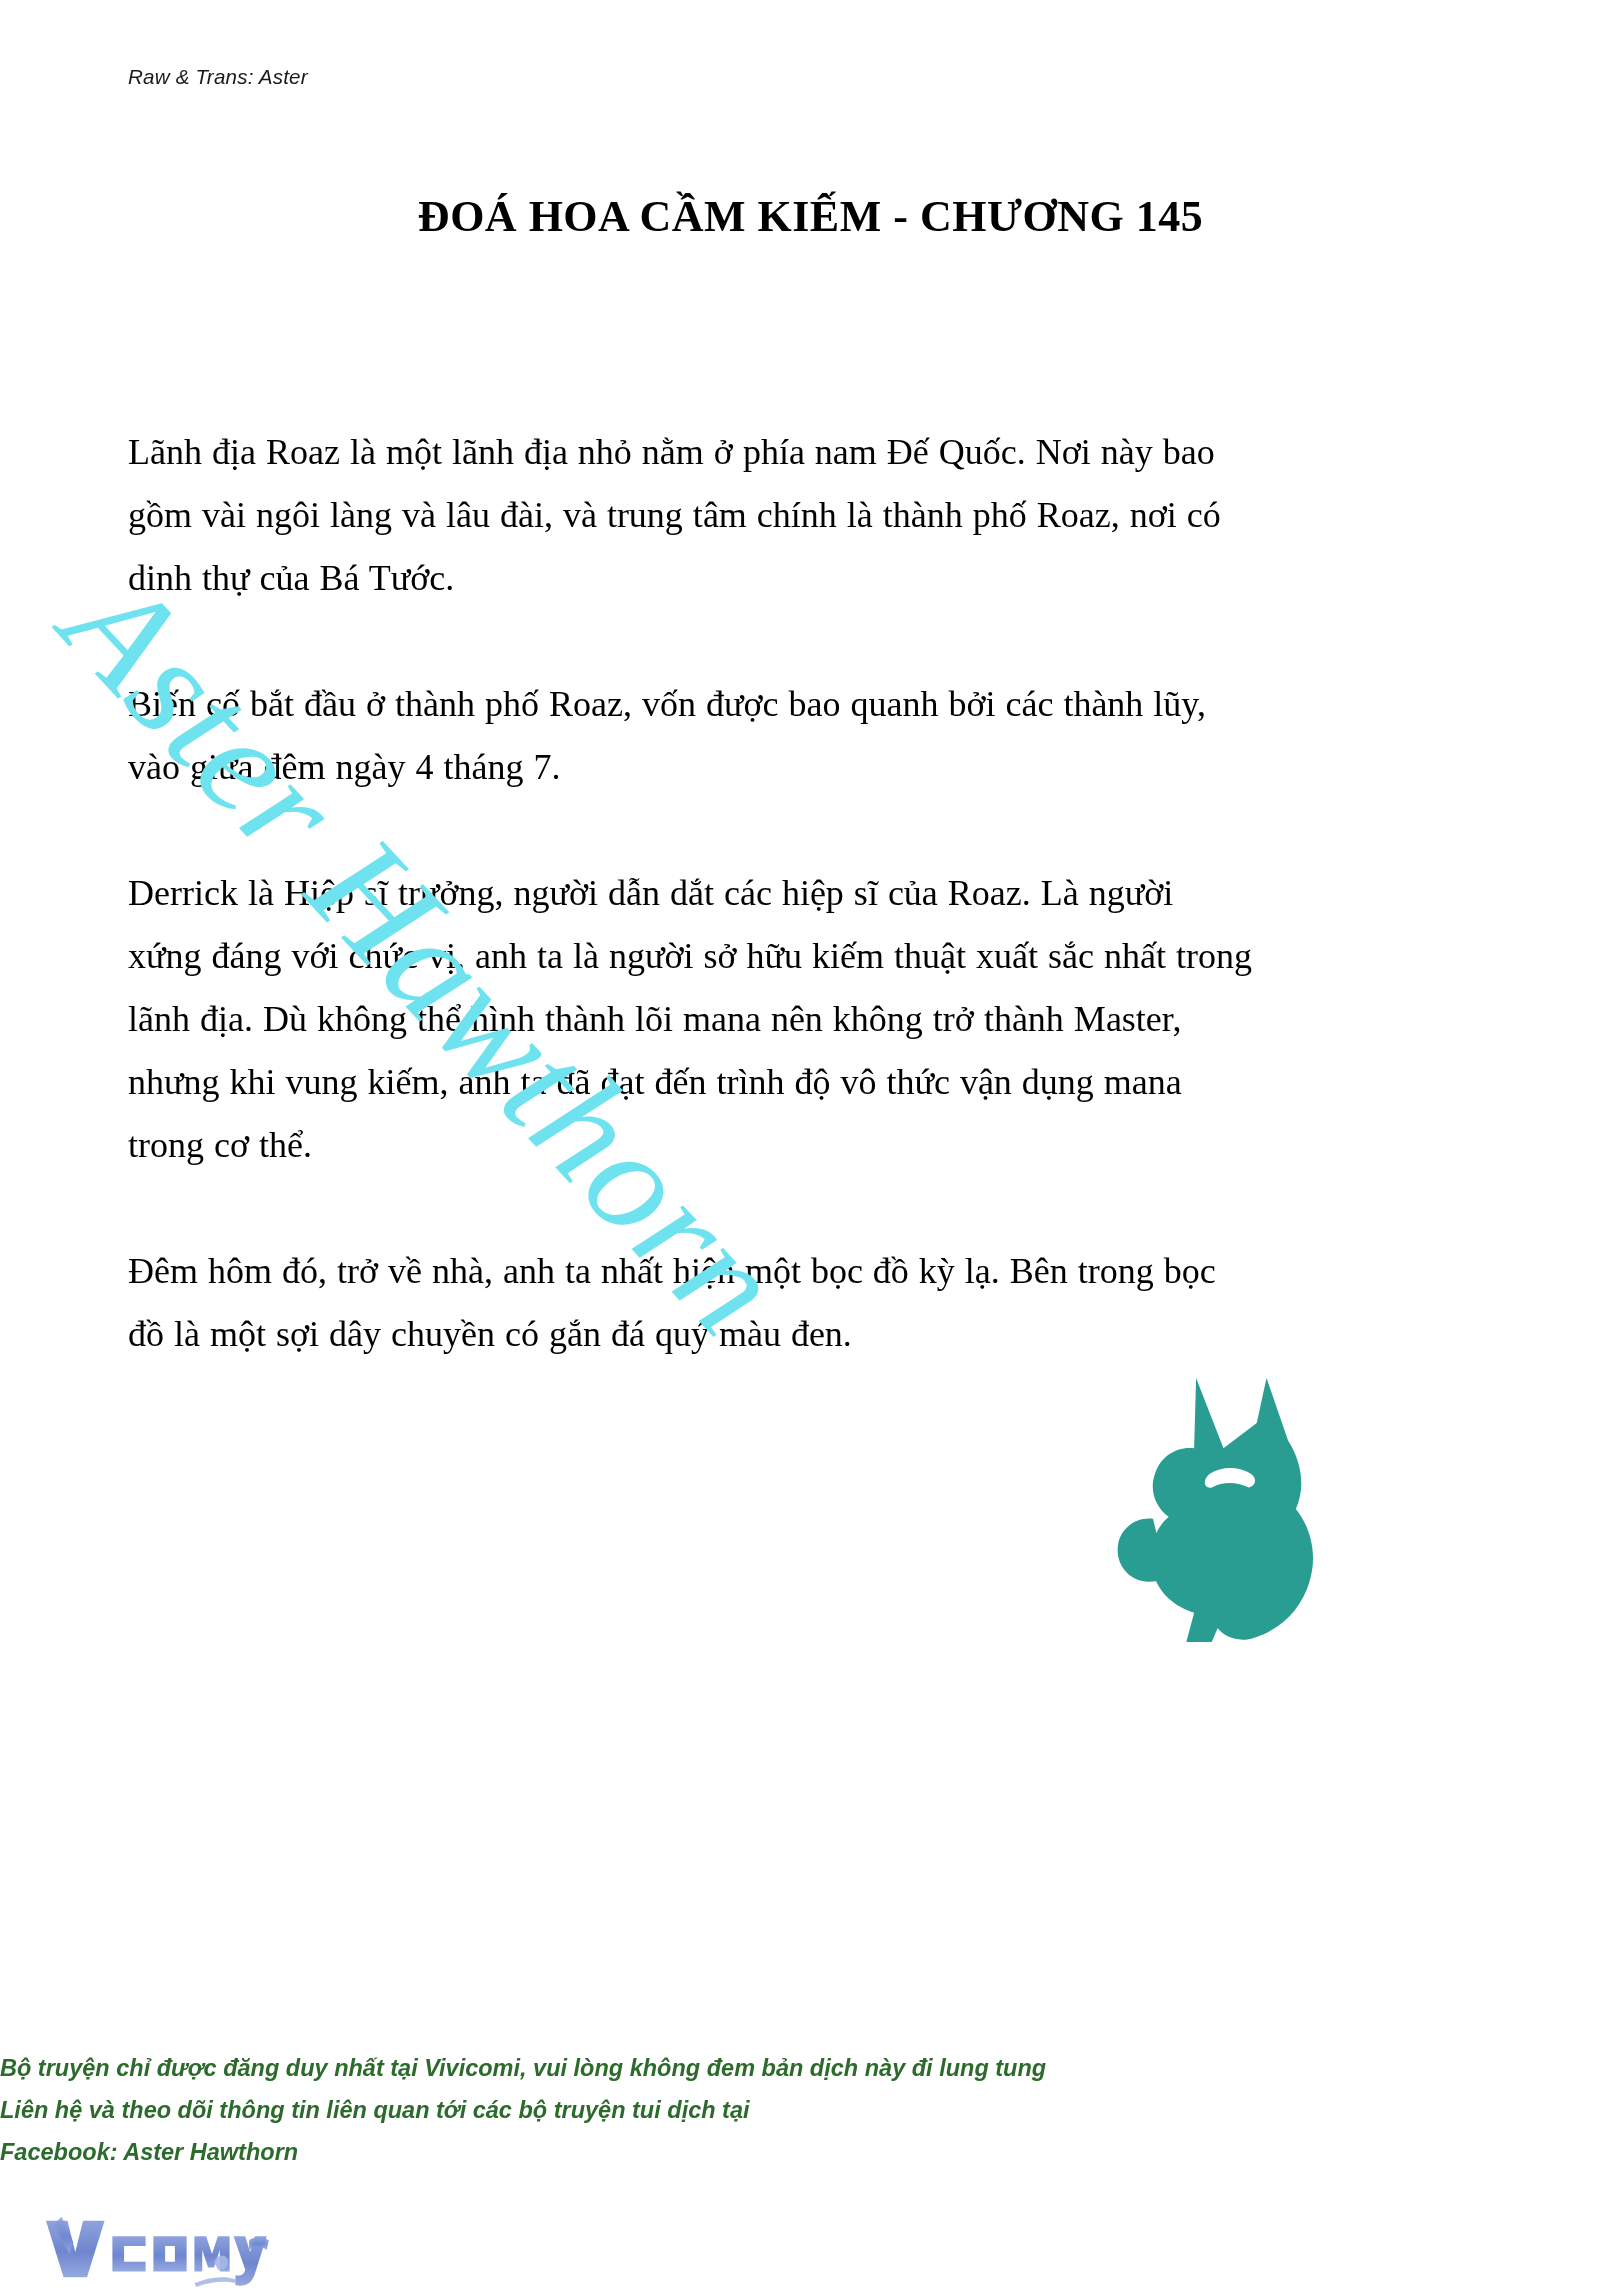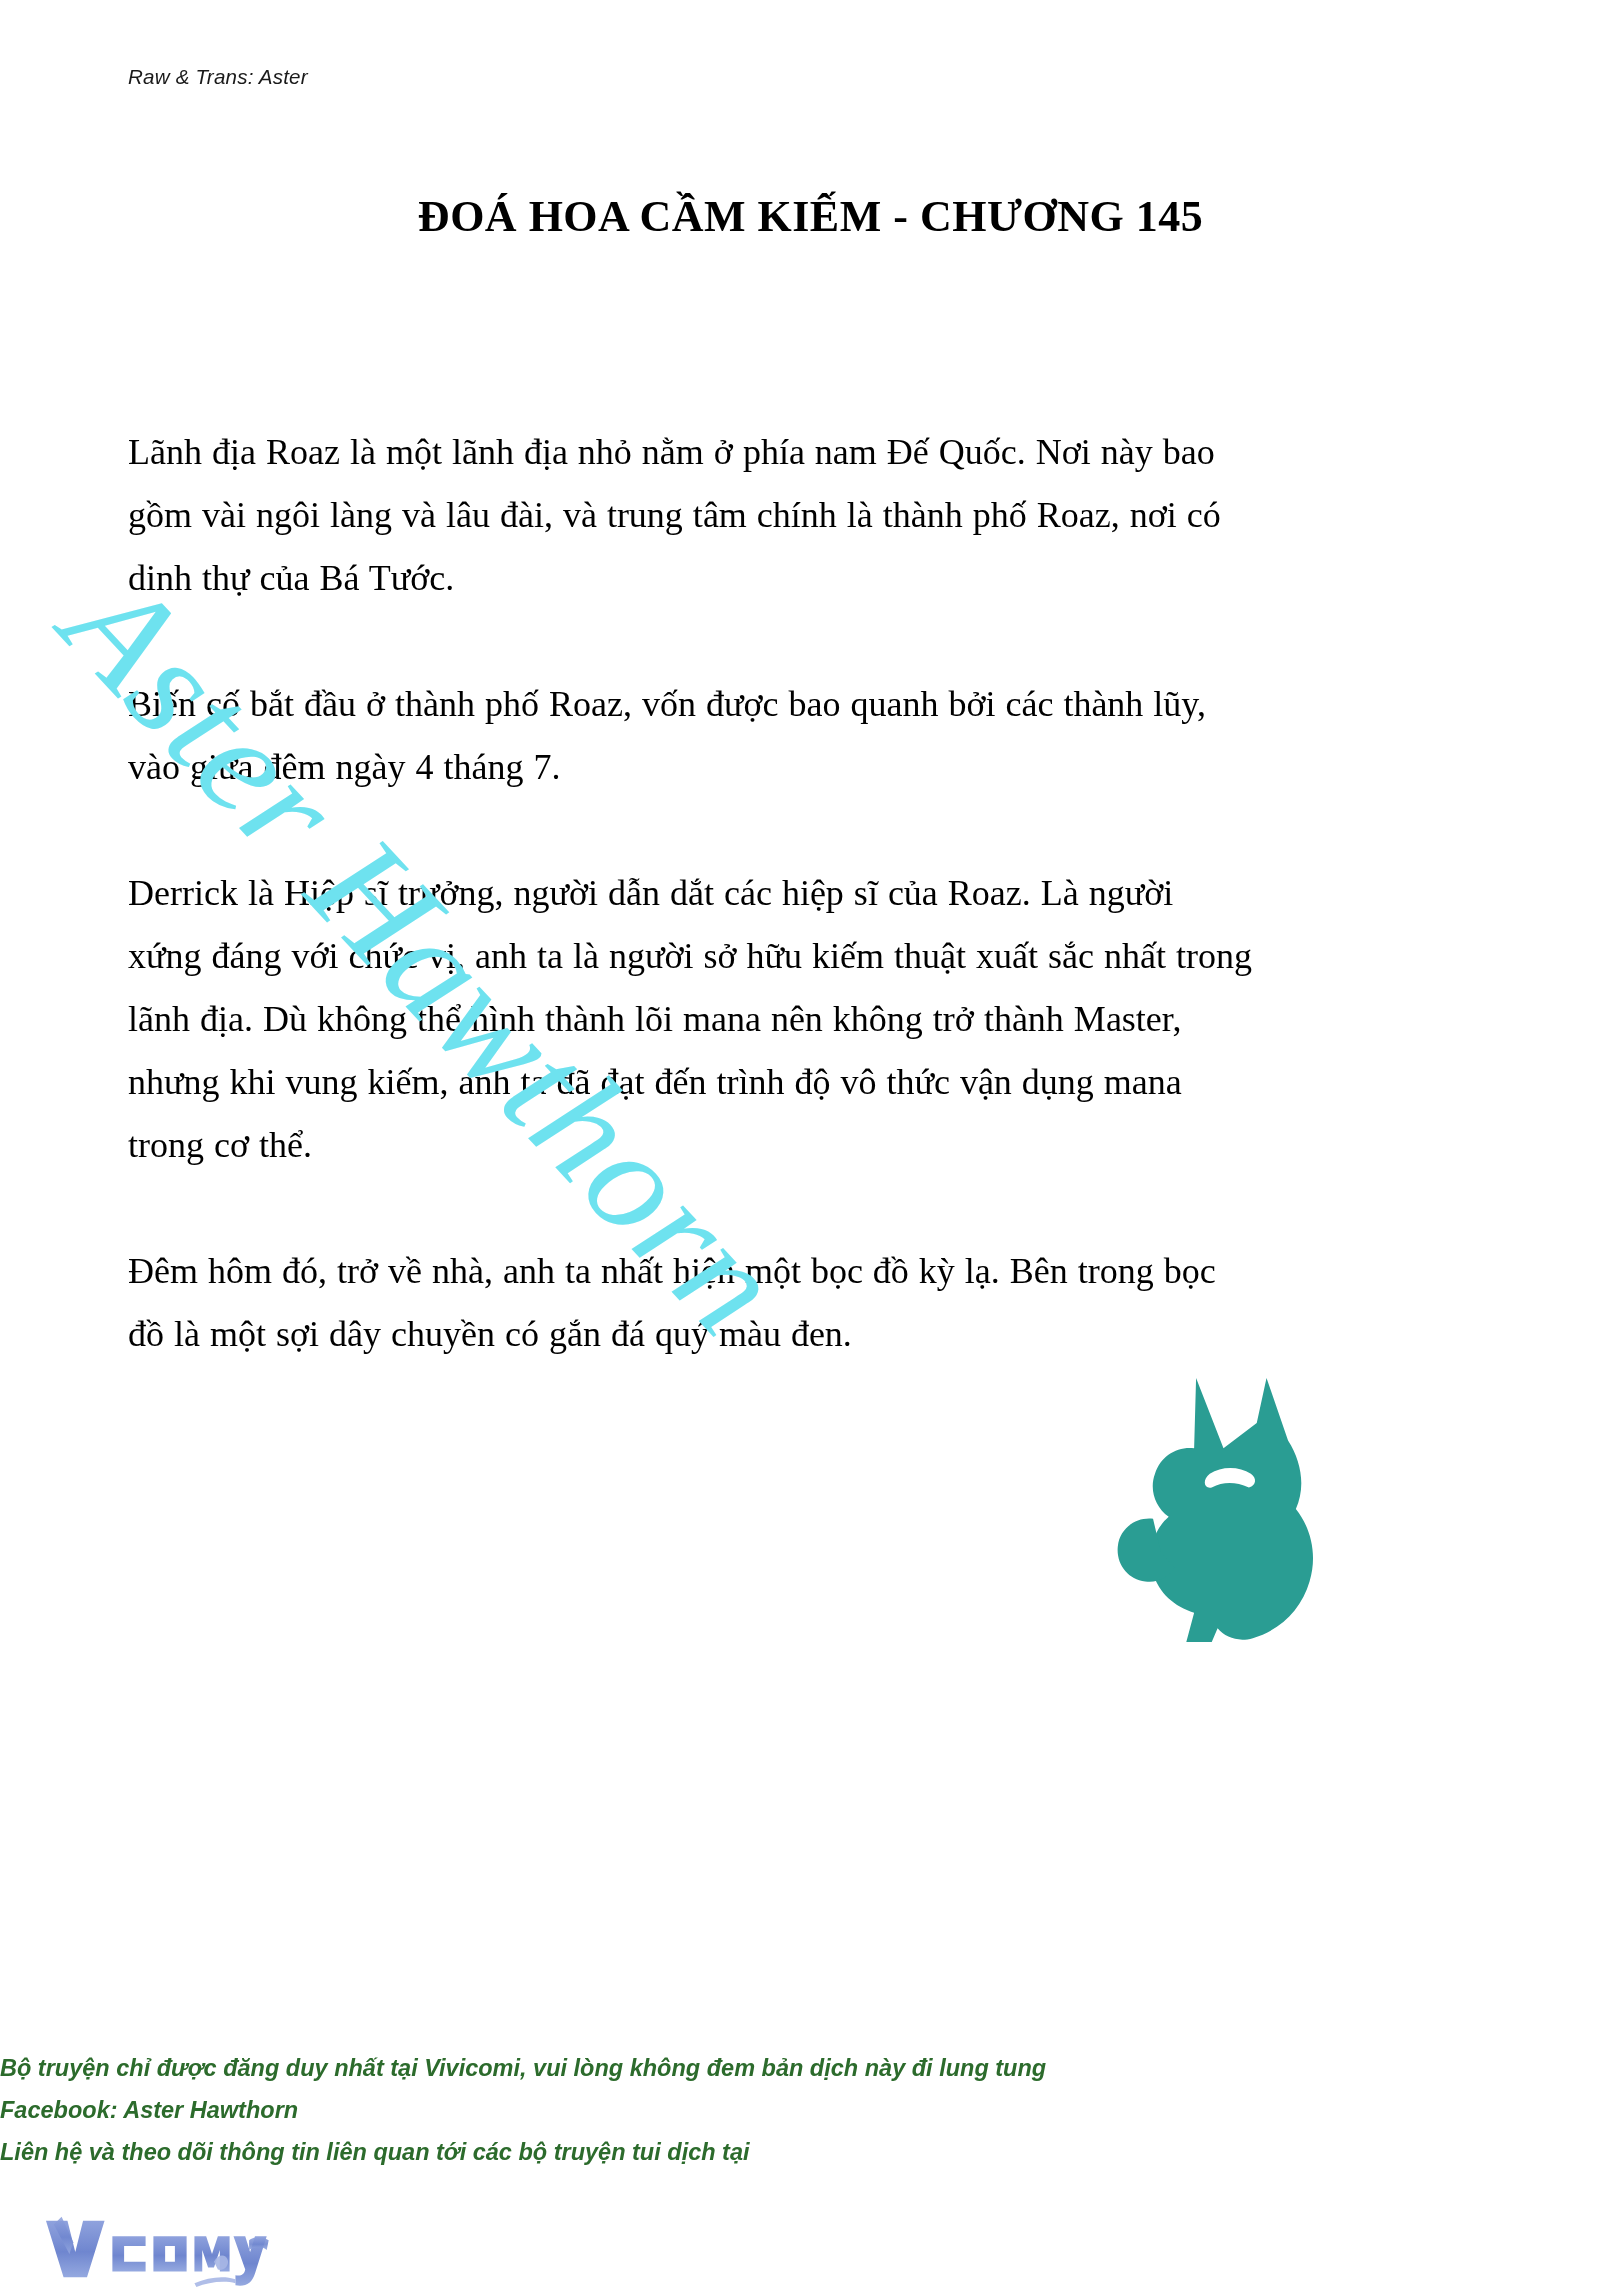--- a/index.html
+++ b/index.html
@@ -154,22 +154,22 @@
       </g>
       <g fill="#ffffff">
         <path d="M102 104 C114 96 132 96 144 104 C150 108 150 116 142 118
                  C128 112 116 112 104 118 C96 120 94 110 102 104 Z"></path>
       </g>
     </svg>
   </div>
 
   <div class="footer">
     <div>Bộ truyện chỉ được đăng duy nhất tại Vivicomi, vui lòng không đem bản dịch này đi lung tung</div>
+    <div>Liên hệ và theo dõi thông tin liên quan tới các bộ truyện tui dịch tại</div>
     <div>Facebook: Aster Hawthorn</div>
-    <div>Liên hệ và theo dõi thông tin liên quan tới các bộ truyện tui dịch tại</div>
   </div>
 
   <div class="brand-logo">
     <svg viewBox="0 0 260 86" xmlns="http://www.w3.org/2000/svg" aria-hidden="true">
       <defs>
         <linearGradient id="lg" x1="0" y1="0" x2="0" y2="1">
           <stop offset="0%" stop-color="#8fa2dd"></stop>
           <stop offset="55%" stop-color="#6f86cf"></stop>
           <stop offset="100%" stop-color="#95a9e0"></stop>
         </linearGradient>

